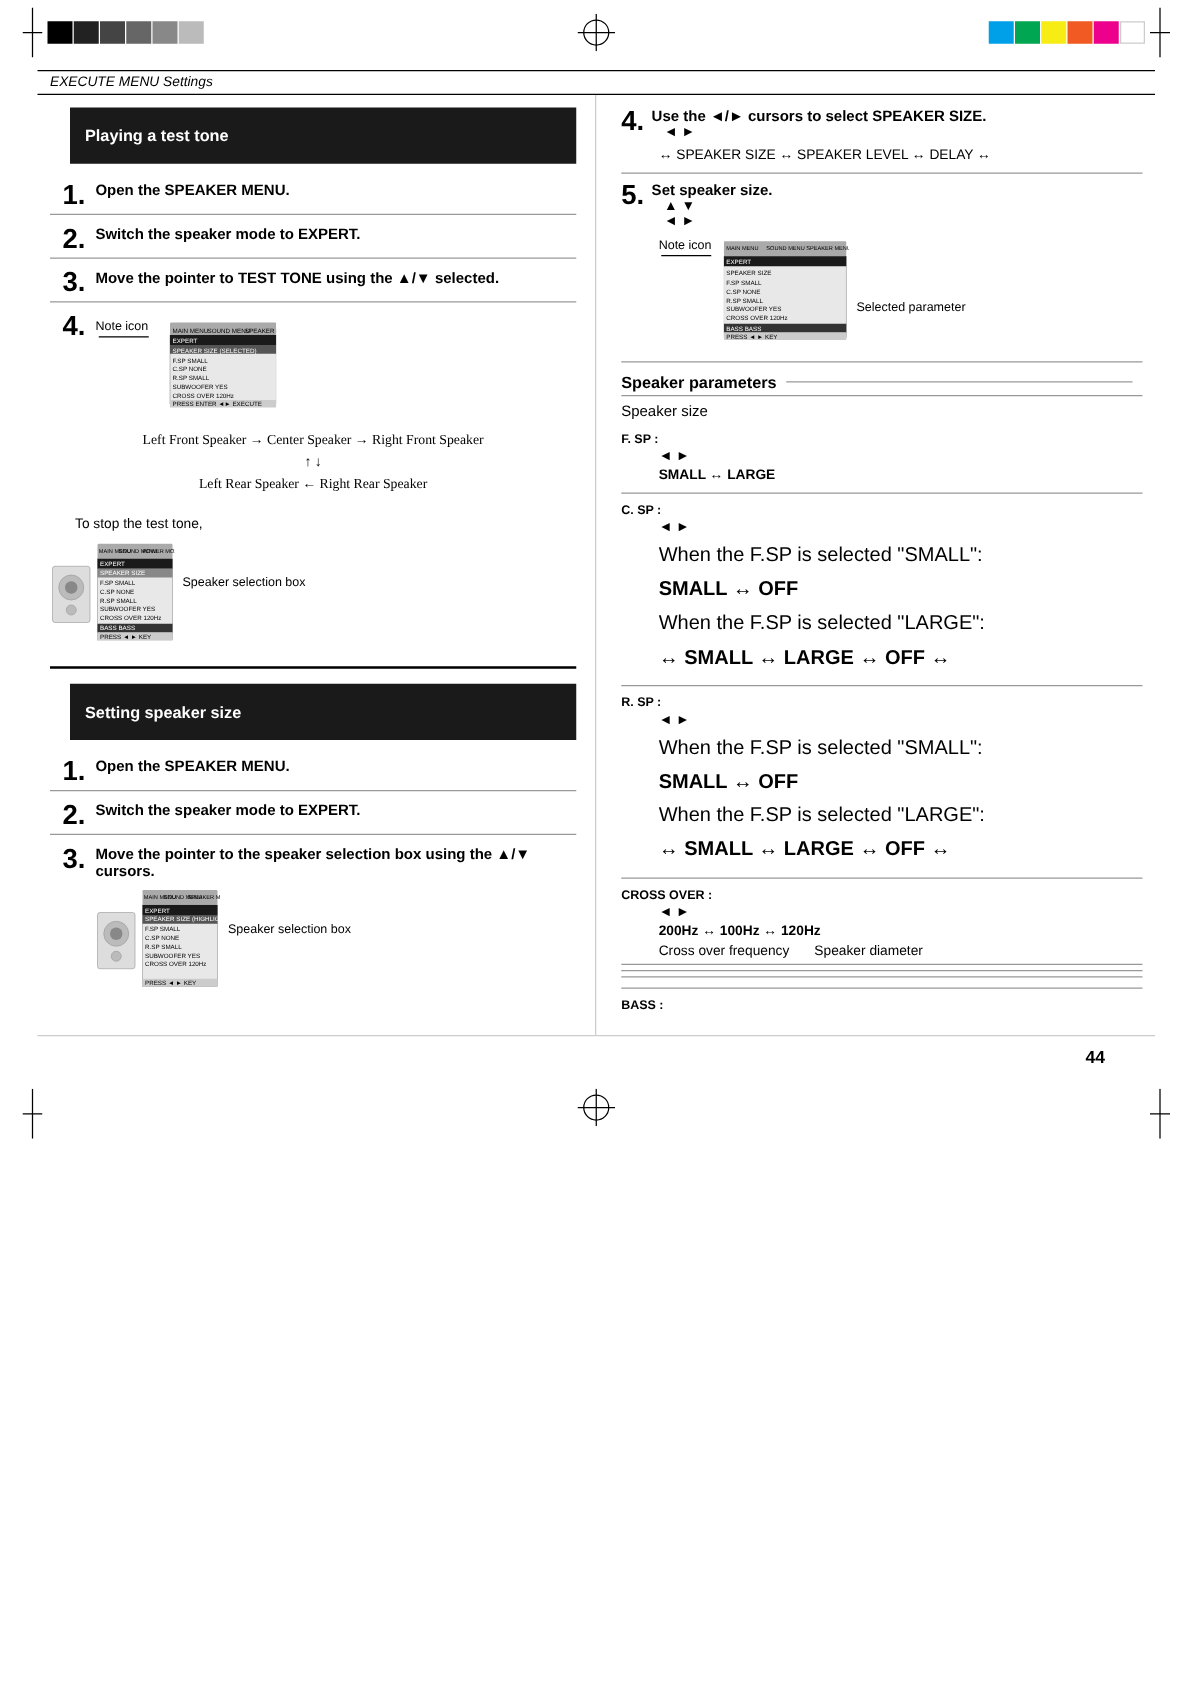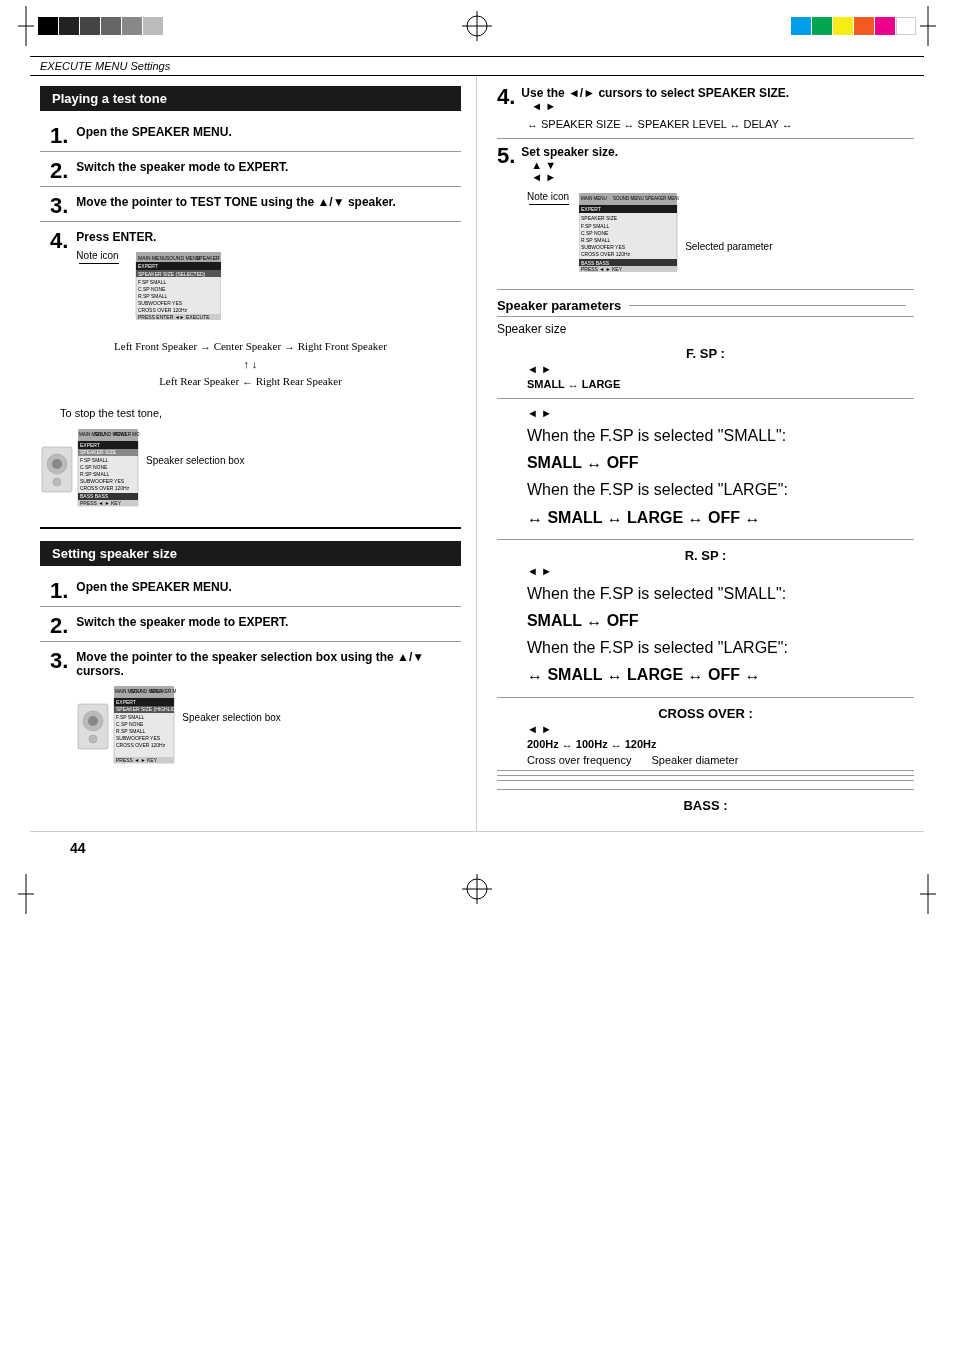--- a/index.html
+++ b/index.html
@@ -32,22 +32,23 @@
       width: 460px;
       padding: 10px 10px 10px 20px;
     }
 
     
     .section-header {
       background: #1a1a1a;
       color: #fff;
       font-weight: bold;
       font-size: 13px;
-      padding: 5px 12px;
+      padding: 15px 12px;
       margin-bottom: 14px;
+      margin-left: 16px;
     }
 
     
     .step {
       margin-bottom: 10px;
       padding-left: 10px;
     }
     .step-number {
       font-size: 22px;
       font-weight: bold;
@@ -91,24 +92,23 @@
     
     .param-section {
       margin: 8px 0;
     }
 
     
     .sp-param {
       margin: 8px 0;
     }
     .sp-label {
-      font-size: 13px;
+      font-size: 10px;
       font-weight: bold;
       margin-bottom: 2px;
-      text-align: center;
     }
     .sp-arrows {
       font-size: 11px;
       margin-left: 30px;
       margin-bottom: 3px;
     }
     .sp-option {
       font-size: 11px;
       font-weight: bold;
       margin-left: 30px;
@@ -220,29 +220,28 @@
       <div class="step-number">2.</div>
       <div class="step-content">
         <div class="step-title">Switch the speaker mode to EXPERT.</div>
       </div>
     </div>
     <hr class="divider-line">
 
     <div class="step">
       <div class="step-number">3.</div>
       <div class="step-content">
-        <div class="step-title">Move the pointer to TEST TONE using the ▲/▼ speaker.</div>
+        <div class="step-title">Move the pointer to TEST TONE using the ▲/▼ selected.</div>
       </div>
     </div>
     <hr class="divider-line">
 
     <div class="step">
       <div class="step-number">4.</div>
       <div class="step-content">
-        <div class="step-title">Press ENTER.</div>
 
         <div class="menu-wrapper" style="margin-top:6px;">
           <div style="display:flex; flex-direction:column; align-items:flex-end; margin-right:4px;">
             <span class="note-icon-label">Note icon</span>
             <div style="border-top:1px solid #000; width:40px; margin-top:2px;"></div>
           </div>
 
           <div style="position:relative;">
             <svg width="90" height="75">
 
@@ -443,20 +442,21 @@
       <div style="font-size:12px;margin-bottom:10px;">Speaker size</div>
 
       <div class="sp-param">
         <div class="sp-label">F. SP  :</div>
         <div class="sp-arrows">◄ ►</div>
         <div class="sp-option">SMALL ↔ LARGE</div>
       </div>
       <hr class="divider-line">
 
       <div class="sp-param">
+        <div class="sp-label">C. SP  :</div>
         <div class="sp-arrows">◄ ►</div>
         <div class="sp-when">
           <div>When  the F.SP is selected "SMALL":</div>
           <div style="font-weight:bold;">SMALL ↔ OFF</div>
           <div>When  the F.SP is selected "LARGE":</div>
           <div style="font-weight:bold;">↔  SMALL ↔ LARGE ↔ OFF ↔</div>
         </div>
       </div>
       <hr class="divider-line">
 
@@ -487,21 +487,21 @@
       <hr class="divider-line">
 
       <div class="sp-param">
         <div class="sp-label">BASS :</div>
       </div>
     </div>
 
   </div>
 </div>
 
-<div style="padding: 8px 40px; font-weight:bold; font-size:14px; border-top: 1px solid #ccc; margin: 0 30px;">
+<div style="padding: 8px 40px; font-weight:bold; font-size:14px; border-top: 1px solid #ccc; margin: 0 30px; text-align: right;">
   <span>44</span>
 </div>
 
 <div style="display:flex; justify-content:space-between; padding:6px 18px; margin-top:4px;">
   <svg width="16" height="40">
     <line x1="0" y1="20" x2="16" y2="20" stroke="#000" stroke-width="1"></line>
     <line x1="8" y1="0" x2="8" y2="40" stroke="#000" stroke-width="1"></line>
   </svg>
   <svg width="30" height="30">
     <circle cx="15" cy="15" r="10" fill="none" stroke="#000" stroke-width="1"></circle>

